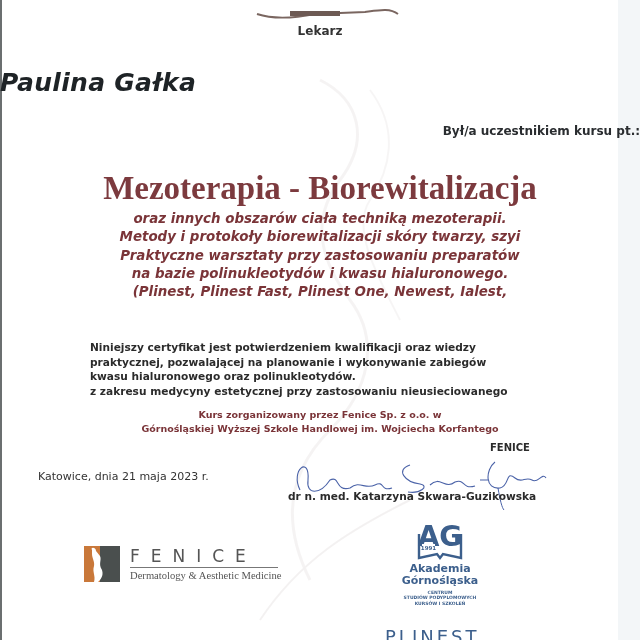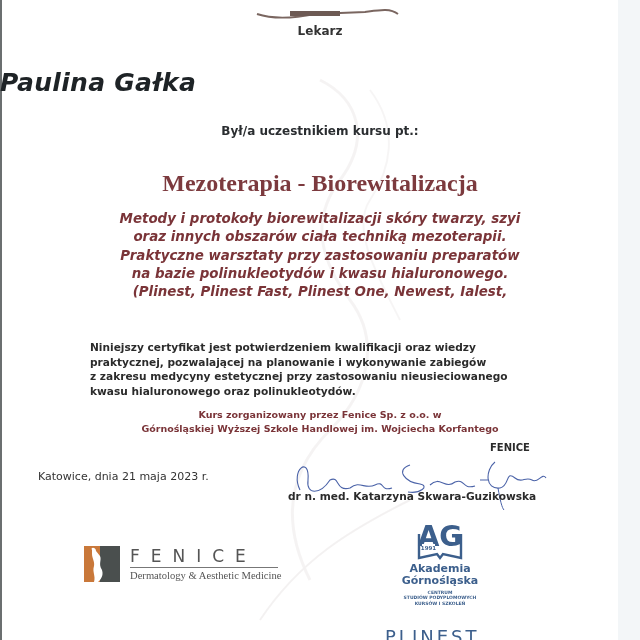--- a/index.html
+++ b/index.html
@@ -8,23 +8,23 @@
     background: #ffffff;
     font-family: "DejaVu Sans", sans-serif;
   }
   .left-border { position: absolute; left: 0; top: 0; width: 2px; height: 640px; background: #6b6f70; }
   .right-band { position: absolute; right: 0; top: 0; width: 22px; height: 640px; background: #f3f6f8; }
   .watermark { position: absolute; left: 200px; top: 60px; width: 300px; height: 580px; opacity: 0.5; }
 
   .top-sig { position: absolute; left: 255px; top: 4px; width: 145px; height: 18px; }
   .role { position: absolute; left: 0; width: 640px; top: 24px; text-align: center; font-weight: bold; font-size: 12px; color: #333; }
   .name { position: absolute; left: 0; width: 640px; top: 68px; text-align: left; font-weight: bold; font-style: italic; font-size: 25px; color: #1e2326; letter-spacing: 0.3px; }
-  .participant { position: absolute; left: 0; width: 640px; top: 124px; text-align: center; font-weight: bold; font-size: 12px; color: #2a2d30; }
+  .participant { position: absolute; left: 0; width: 640px; top: 124px; text-align: right; font-weight: bold; font-size: 12px; color: #2a2d30; }
 
-  .course-title { position: absolute; left: 0; width: 640px; top: 170px; text-align: center; font-family: "Liberation Serif", serif; font-weight: bold; font-size: 24px; color: #7c3a3e; }
+  .course-title { position: absolute; left: 0; width: 640px; top: 170px; text-align: center; font-family: "Liberation Serif", serif; font-weight: bold; font-size: 33px; color: #7c3a3e; }
   .course-desc { position: absolute; left: 90px; width: 460px; top: 210px; text-align: center; font-weight: bold; font-style: italic; font-size: 13.4px; line-height: 18.3px; color: #7a3438; }
   .course-desc div { white-space: nowrap; }
 
   .cert-text { position: absolute; left: 90px; width: 460px; top: 340px; font-weight: bold; font-size: 10.6px; line-height: 14.6px; color: #2b2b2b; }
   .cert-text div { white-space: nowrap; }
 
   .organizer { position: absolute; left: 90px; width: 460px; top: 408px; text-align: center; font-weight: bold; font-size: 9.5px; line-height: 13.5px; color: #7a3438; }
 
   .trainer-label { position: absolute; left: 490px; top: 442px; font-weight: bold; font-size: 10px; color: #2b2b2b; }
   .place-date { position: absolute; left: 38px; top: 470px; font-size: 11px; color: #333; }
@@ -60,32 +60,32 @@
   <rect x="35" y="7" width="50" height="5" fill="#6d5a54"></rect>
 </svg>
 
 <div class="role">Lekarz</div>
 <div class="name">Paulina Gałka</div>
 <div class="participant">Był/a uczestnikiem kursu pt.:</div>
 
 <div class="course-title">Mezoterapia - Biorewitalizacja</div>
 
 <div class="course-desc">
+  <div>oraz innych obszarów ciała techniką mezoterapii.</div>
   <div>Metody i protokoły biorewitalizacji skóry twarzy, szyi</div>
-  <div>oraz innych obszarów ciała techniką mezoterapii.</div>
   <div>Praktyczne warsztaty przy zastosowaniu preparatów</div>
   <div>na bazie polinukleotydów i kwasu hialuronowego.</div>
   <div>(Plinest, Plinest Fast, Plinest One, Newest, Ialest,</div>
 </div>
 
 <div class="cert-text">
   <div>Niniejszy certyfikat jest potwierdzeniem kwalifikacji oraz wiedzy</div>
   <div>praktycznej, pozwalającej na planowanie i wykonywanie zabiegów</div>
+  <div>kwasu  hialuronowego oraz polinukleotydów.</div>
   <div>z zakresu medycyny estetycznej przy zastosowaniu nieusieciowanego</div>
-  <div>kwasu  hialuronowego oraz polinukleotydów.</div>
 </div>
 
 <div class="organizer">
   <div>Kurs zorganizowany przez Fenice Sp. z o.o. w</div>
   <div>Górnośląskiej Wyższej Szkole Handlowej im. Wojciecha Korfantego</div>
 </div>
 
 <div class="trainer-label">FENICE</div>
 <div class="place-date">Katowice, dnia 21 maja 2023 r.</div>
 

